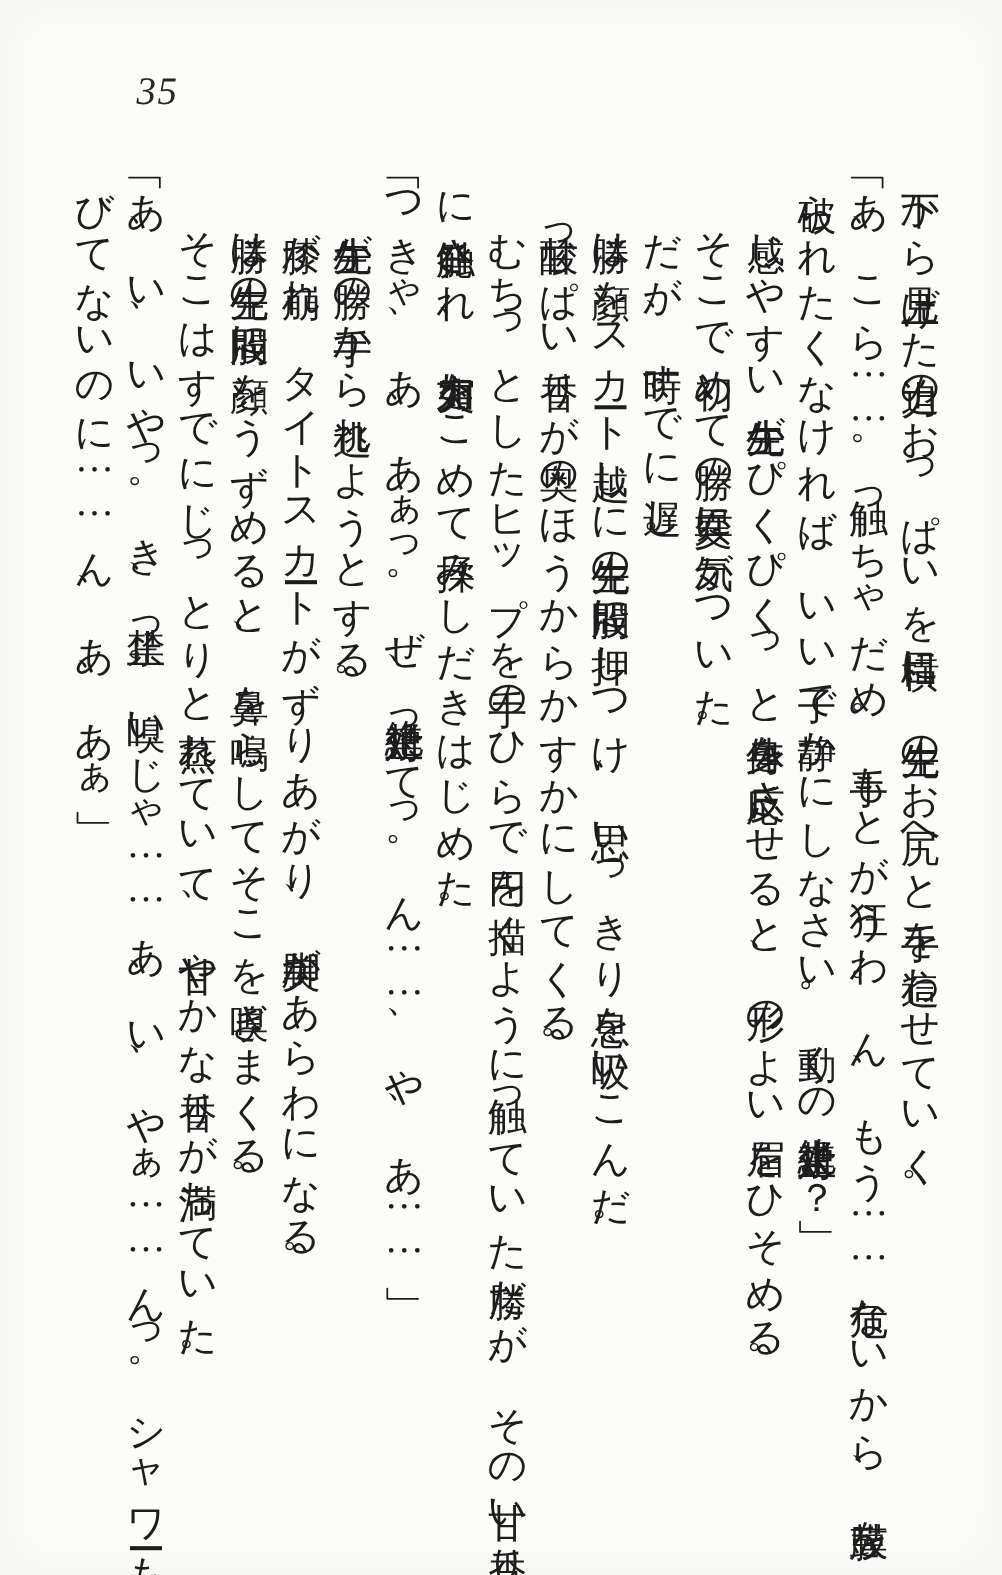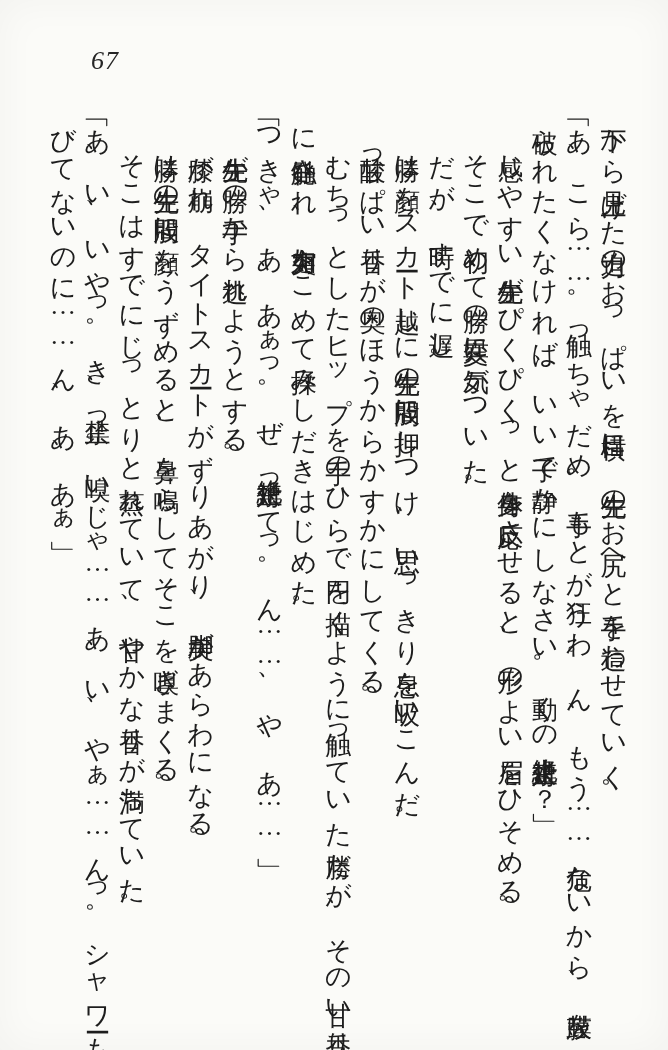--- a/index.html
+++ b/index.html
@@ -41,21 +41,21 @@
     line-height: 34.4px;
     letter-spacing: 0.5px;
     white-space: nowrap;
   }
 </style>
 </head>
 <body>
 
 <div class="book-page">
 
-  <div class="page-number">67</div>
+  <div class="page-number">35</div>
 
   <div class="text-area">
     <div class="text-line">下から見上げた迫力のおっぱいを横目に、先生のお尻へと手を這わせていく。</div>
     <div class="text-line">「あ、こら……。触っちゃだめ。手もとが狂うわ。ん、もう……危ないから、鼓膜を</div>
     <div class="text-line">破られたくなければ、いい子で静かにしなさい。動くの絶対禁止よ？」</div>
     <div class="text-line">　感じやすい先生がぴくぴくっと身体を反応させると、形のよい眉をひそめる。</div>
     <div class="text-line">　そこで初めて勝の異変に気がついた。</div>
     <div class="text-line">　だが、時すでに遅し。</div>
     <div class="text-line">　勝は顔をスカート越しに先生の股間に押しつけ、思いっきり息を吸いこんだ。</div>
     <div class="text-line">　甘酸っぱい香りが奥のほうからかすかにしてくる。</div>

